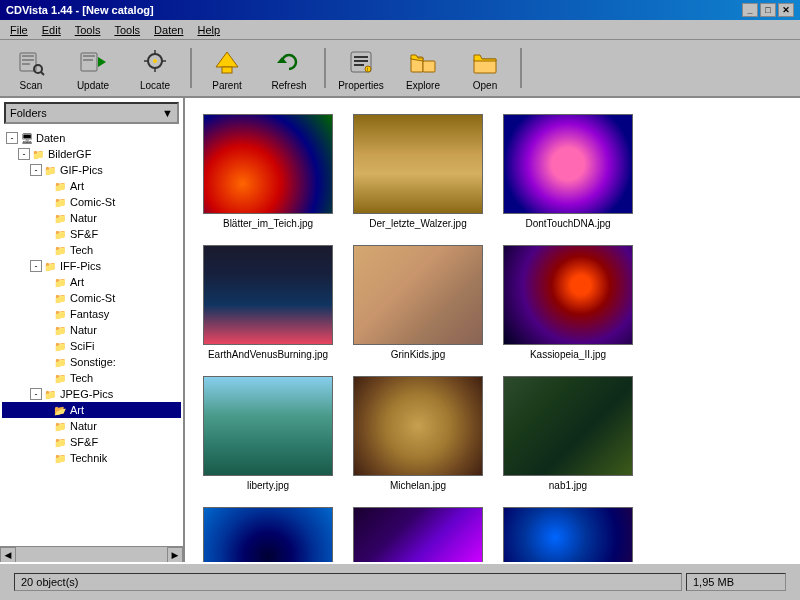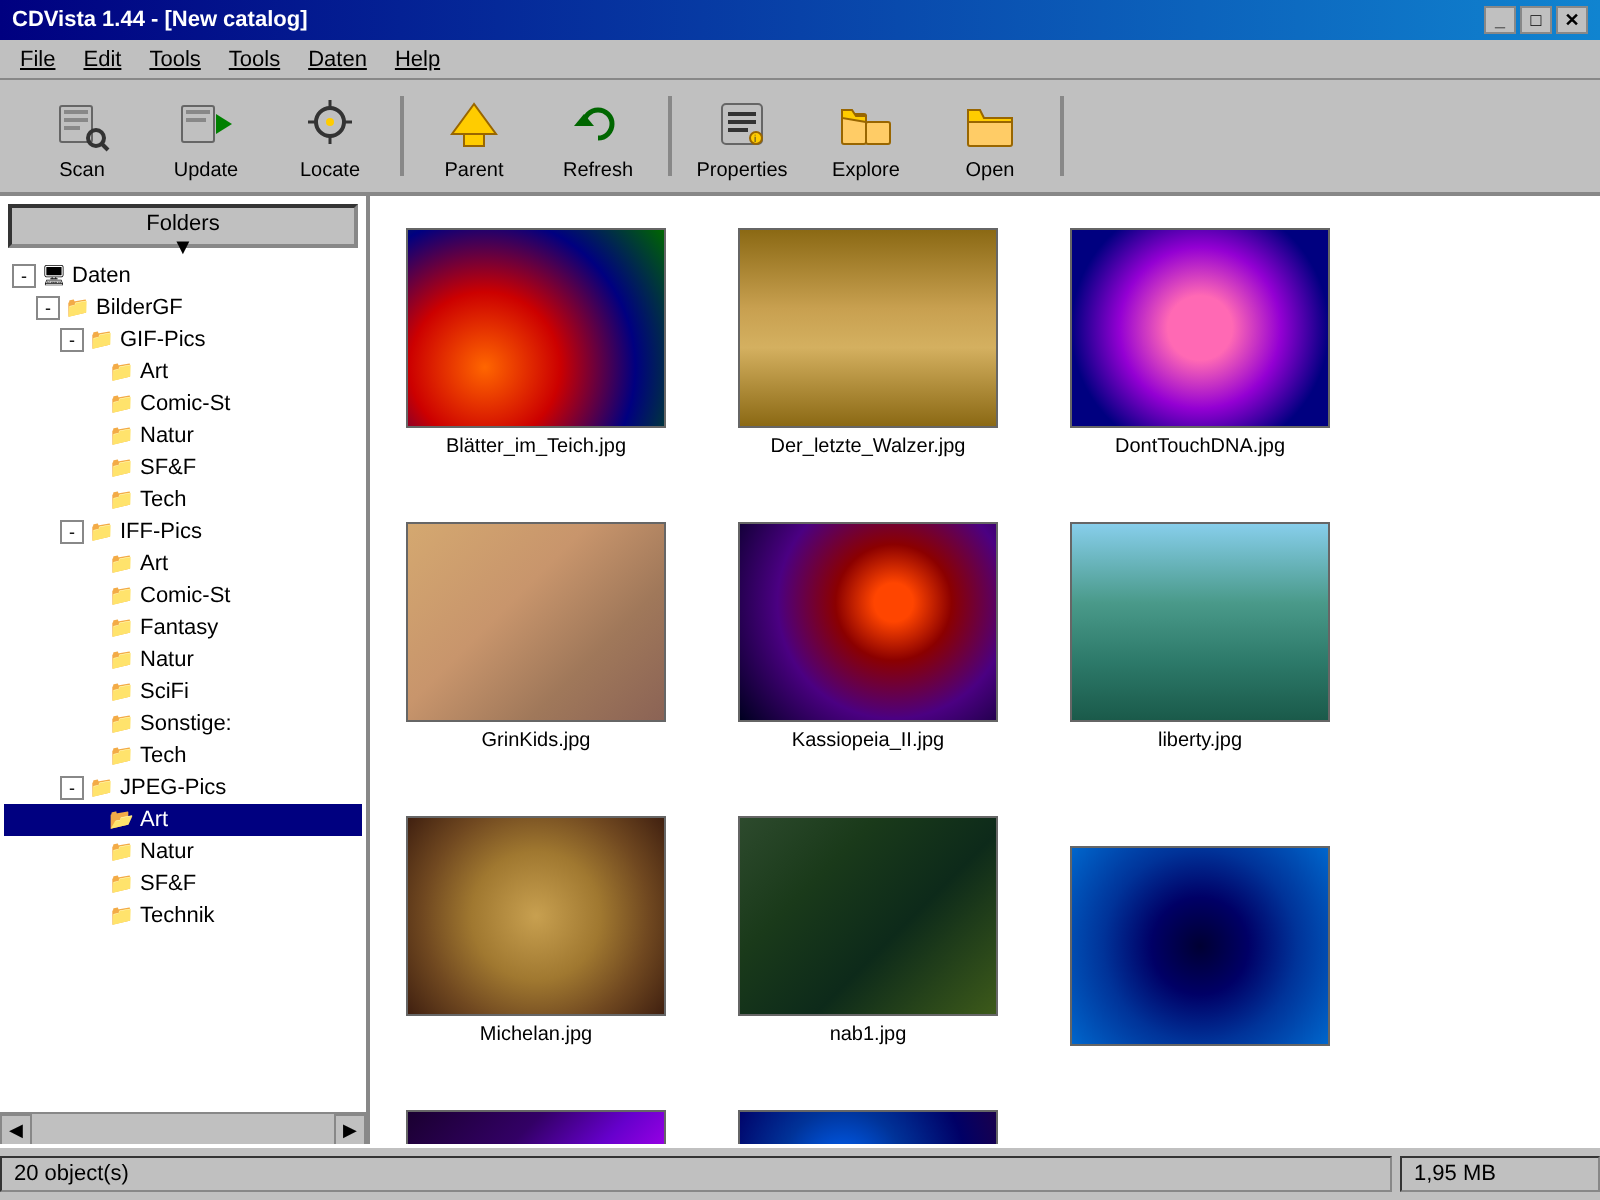--- a/index.html
+++ b/index.html
@@ -59,21 +59,21 @@
       cursor: pointer;
       font-size: 11px;
       text-decoration: underline;
     }
 
     
     .toolbar {
       background: #c0c0c0;
       border-bottom: 2px solid #888;
       display: flex;
-      padding: 4px 12px;
+      padding: 4px 2px;
       gap: 4px;
       align-items: center;
       height: 58px;
     }
     .toolbar-btn {
       display: flex;
       flex-direction: column;
       align-items: center;
       justify-content: center;
       width: 58px;
@@ -118,21 +118,20 @@
     .folder-dropdown {
       background: #c0c0c0;
       border: 2px inset #888;
       padding: 2px 4px;
       margin: 4px;
       font-size: 11px;
       height: 22px;
       display: flex;
       align-items: center;
       justify-content: space-between;
-      flex-direction: column;
     }
     .tree {
       flex: 1;
       overflow: auto;
       font-size: 11px;
       padding: 2px;
     }
     .tree-item {
       display: flex;
       align-items: center;
@@ -175,23 +174,22 @@
       background: white;
       overflow: hidden;
     }
     .thumbnail-grid {
       flex: 1;
       overflow-y: scroll;
       display: flex;
       flex-wrap: wrap;
       align-content: flex-start;
       padding: 8px;
-      gap: 16px;
+      gap: 0;
       background: white;
-      align-items: flex-end;
     }
     .thumb-item {
       width: 150px;
       display: flex;
       flex-direction: column;
       align-items: center;
       padding: 8px 4px;
       cursor: pointer;
     }
     .thumb-img {
@@ -208,26 +206,26 @@
     .thumb-label {
       font-size: 10px;
       text-align: center;
       margin-top: 4px;
       word-break: break-word;
       max-width: 130px;
     }
 
     
     .statusbar {
-      height: 28px;
+      height: 38px;
       background: #c0c0c0;
       border-top: 2px solid #fff;
       display: flex;
       align-items: center;
-      padding: 0 0;
+      padding: 0 14px;
       font-size: 11px;
     }
     .status-pane {
       border: 1px inset #888;
       padding: 1px 6px;
       height: 18px;
       display: flex;
       align-items: center;
       background: #c0c0c0;
     }
@@ -515,20 +513,24 @@
         </div>
         <div class="thumb-item">
           <div class="thumb-img img-desert"></div>
           <div class="thumb-label">Der_letzte_Walzer.jpg</div>
         </div>
         <div class="thumb-item">
           <div class="thumb-img img-face"></div>
           <div class="thumb-label">DontTouchDNA.jpg</div>
         </div>
         <div class="thumb-item">
+          <div class="thumb-img img-sunset"></div>
+          <div class="thumb-label">EarthAndVenusBurning.jpg</div>
+        </div>
+        <div class="thumb-item">
           <div class="thumb-img img-kids"></div>
           <div class="thumb-label">GrinKids.jpg</div>
         </div>
         <div class="thumb-item">
           <div class="thumb-img img-galaxy"></div>
           <div class="thumb-label">Kassiopeia_II.jpg</div>
         </div>
         <div class="thumb-item">
           <div class="thumb-img img-liberty"></div>
           <div class="thumb-label">liberty.jpg</div>

